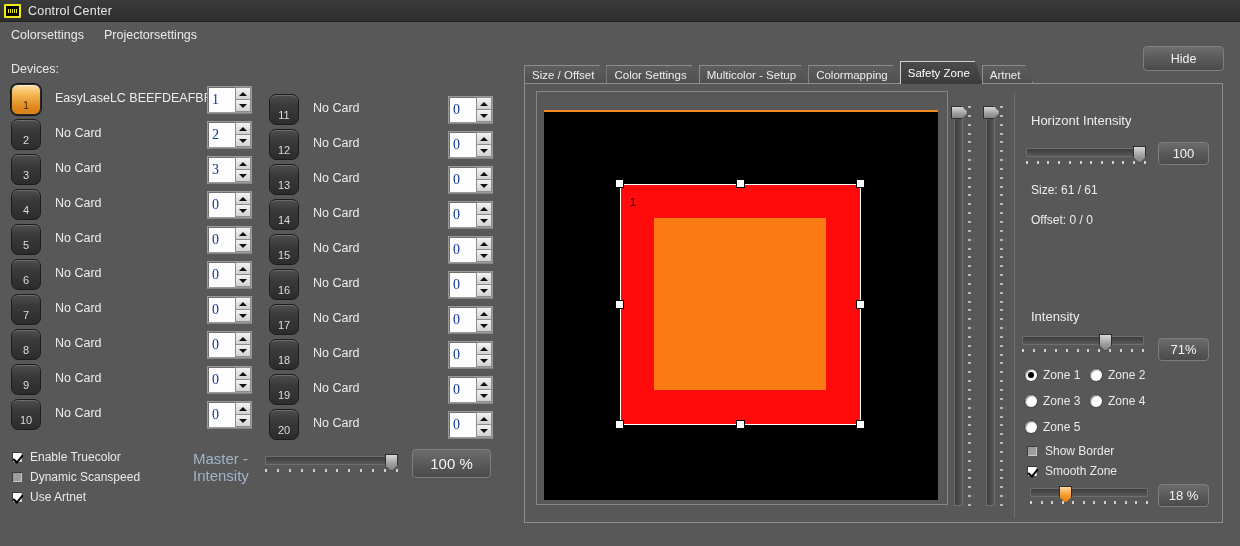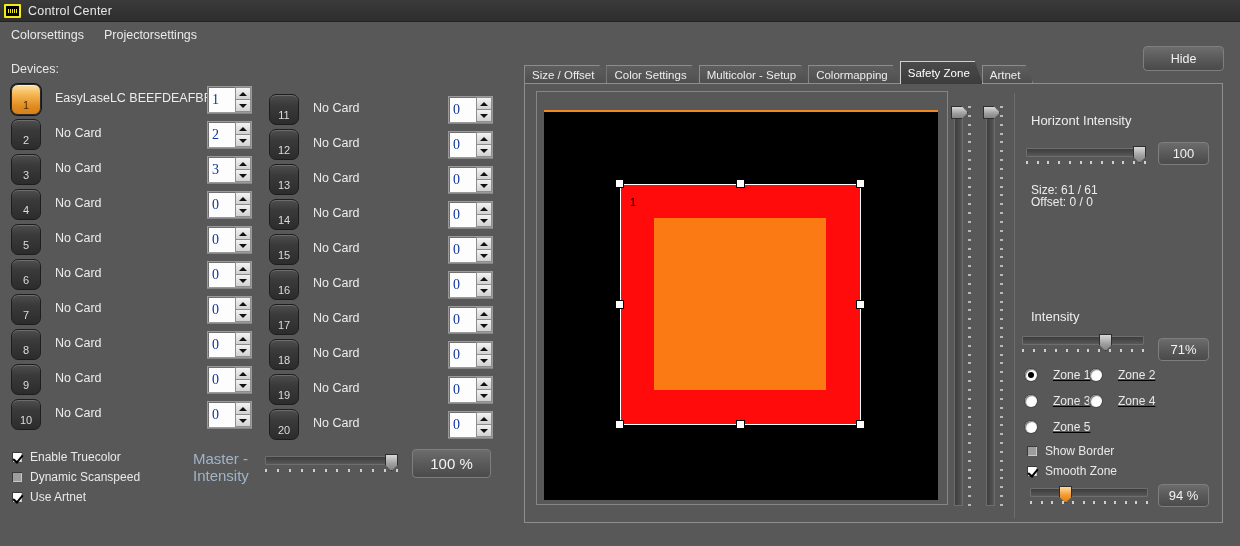--- a/index.html
+++ b/index.html
@@ -196,21 +196,21 @@
     position: absolute; left: 19px; top: 0; width: 6px; height: 100%;
     display: flex; flex-direction: column; justify-content: space-between;
   }
   .vticks i { width: 3px; height: 2px; background: #b9b9b9; display: block; }
 
   
   .side-label { position: absolute; font-size: 12.5px; color: #ededed; white-space: nowrap; }
   .mono-line { position: absolute; font-size: 12px; color: #ededed; white-space: nowrap; }
   .divider-v { position: absolute; width: 1px; background: #6e6e6e; }
 
-  .radio-row { position: absolute; display: flex; align-items: center; gap: 16px; text-decoration: underline; }
+  .radio-row { position: absolute; display: flex; align-items: center; gap: 6px; }
   .rbox {
     width: 12px; height: 12px; border-radius: 50%; flex:none;
     background: #ffffff;
     box-shadow: inset 1px 1px 1px #777, 0 0 0 1px #4a4a4a;
     position: relative; cursor: pointer;
   }
   .rbox.on::after {
     content:""; position:absolute; left:3px; top:3px;
     width:6px; height:6px; border-radius:50%; background:#000;
   }
@@ -738,21 +738,21 @@
         <i></i>
         <i></i>
         <i></i>
         <i></i>
         <i></i>
       </div>
   </div>
   <div class="valbox" style="left:1158px; top:142px; width:51px; height:23px; font-size:13px;">100</div>
 
   <div class="mono-line" style="left:1031px; top:183px;">Size:   61 / 61</div>
-  <div class="mono-line" style="left:1031px; top:195px;">Offset: 0 / 0</div>
+  <div class="mono-line" style="left:1031px; top:213px;">Offset: 0 / 0</div>
 
   <div class="side-label" style="left:1031px; top:309px; font-size:13px;">Intensity</div>
   <div class="slider" id="intensity-slider" style="left:1022px; top:336px; width:122px;">
     <div class="strack"></div>
     <div class="sthumb" id="intensity-thumb" style="left: 77px;"></div>
     <div class="sticks">
         <i></i>
         <i></i>
         <i></i>
         <i></i>
@@ -812,15 +812,15 @@
         <i></i>
         <i></i>
         <i></i>
         <i></i>
         <i></i>
         <i></i>
         <i></i>
         <i></i>
       </div>
   </div>
-  <div class="valbox" style="left:1158px; top:484px; width:51px; height:23px; font-size:13px;">94 %</div>
+  <div class="valbox" style="left:1158px; top:484px; width:51px; height:23px; font-size:13px;">18 %</div>
 
 </div>
 
 </body></html>

